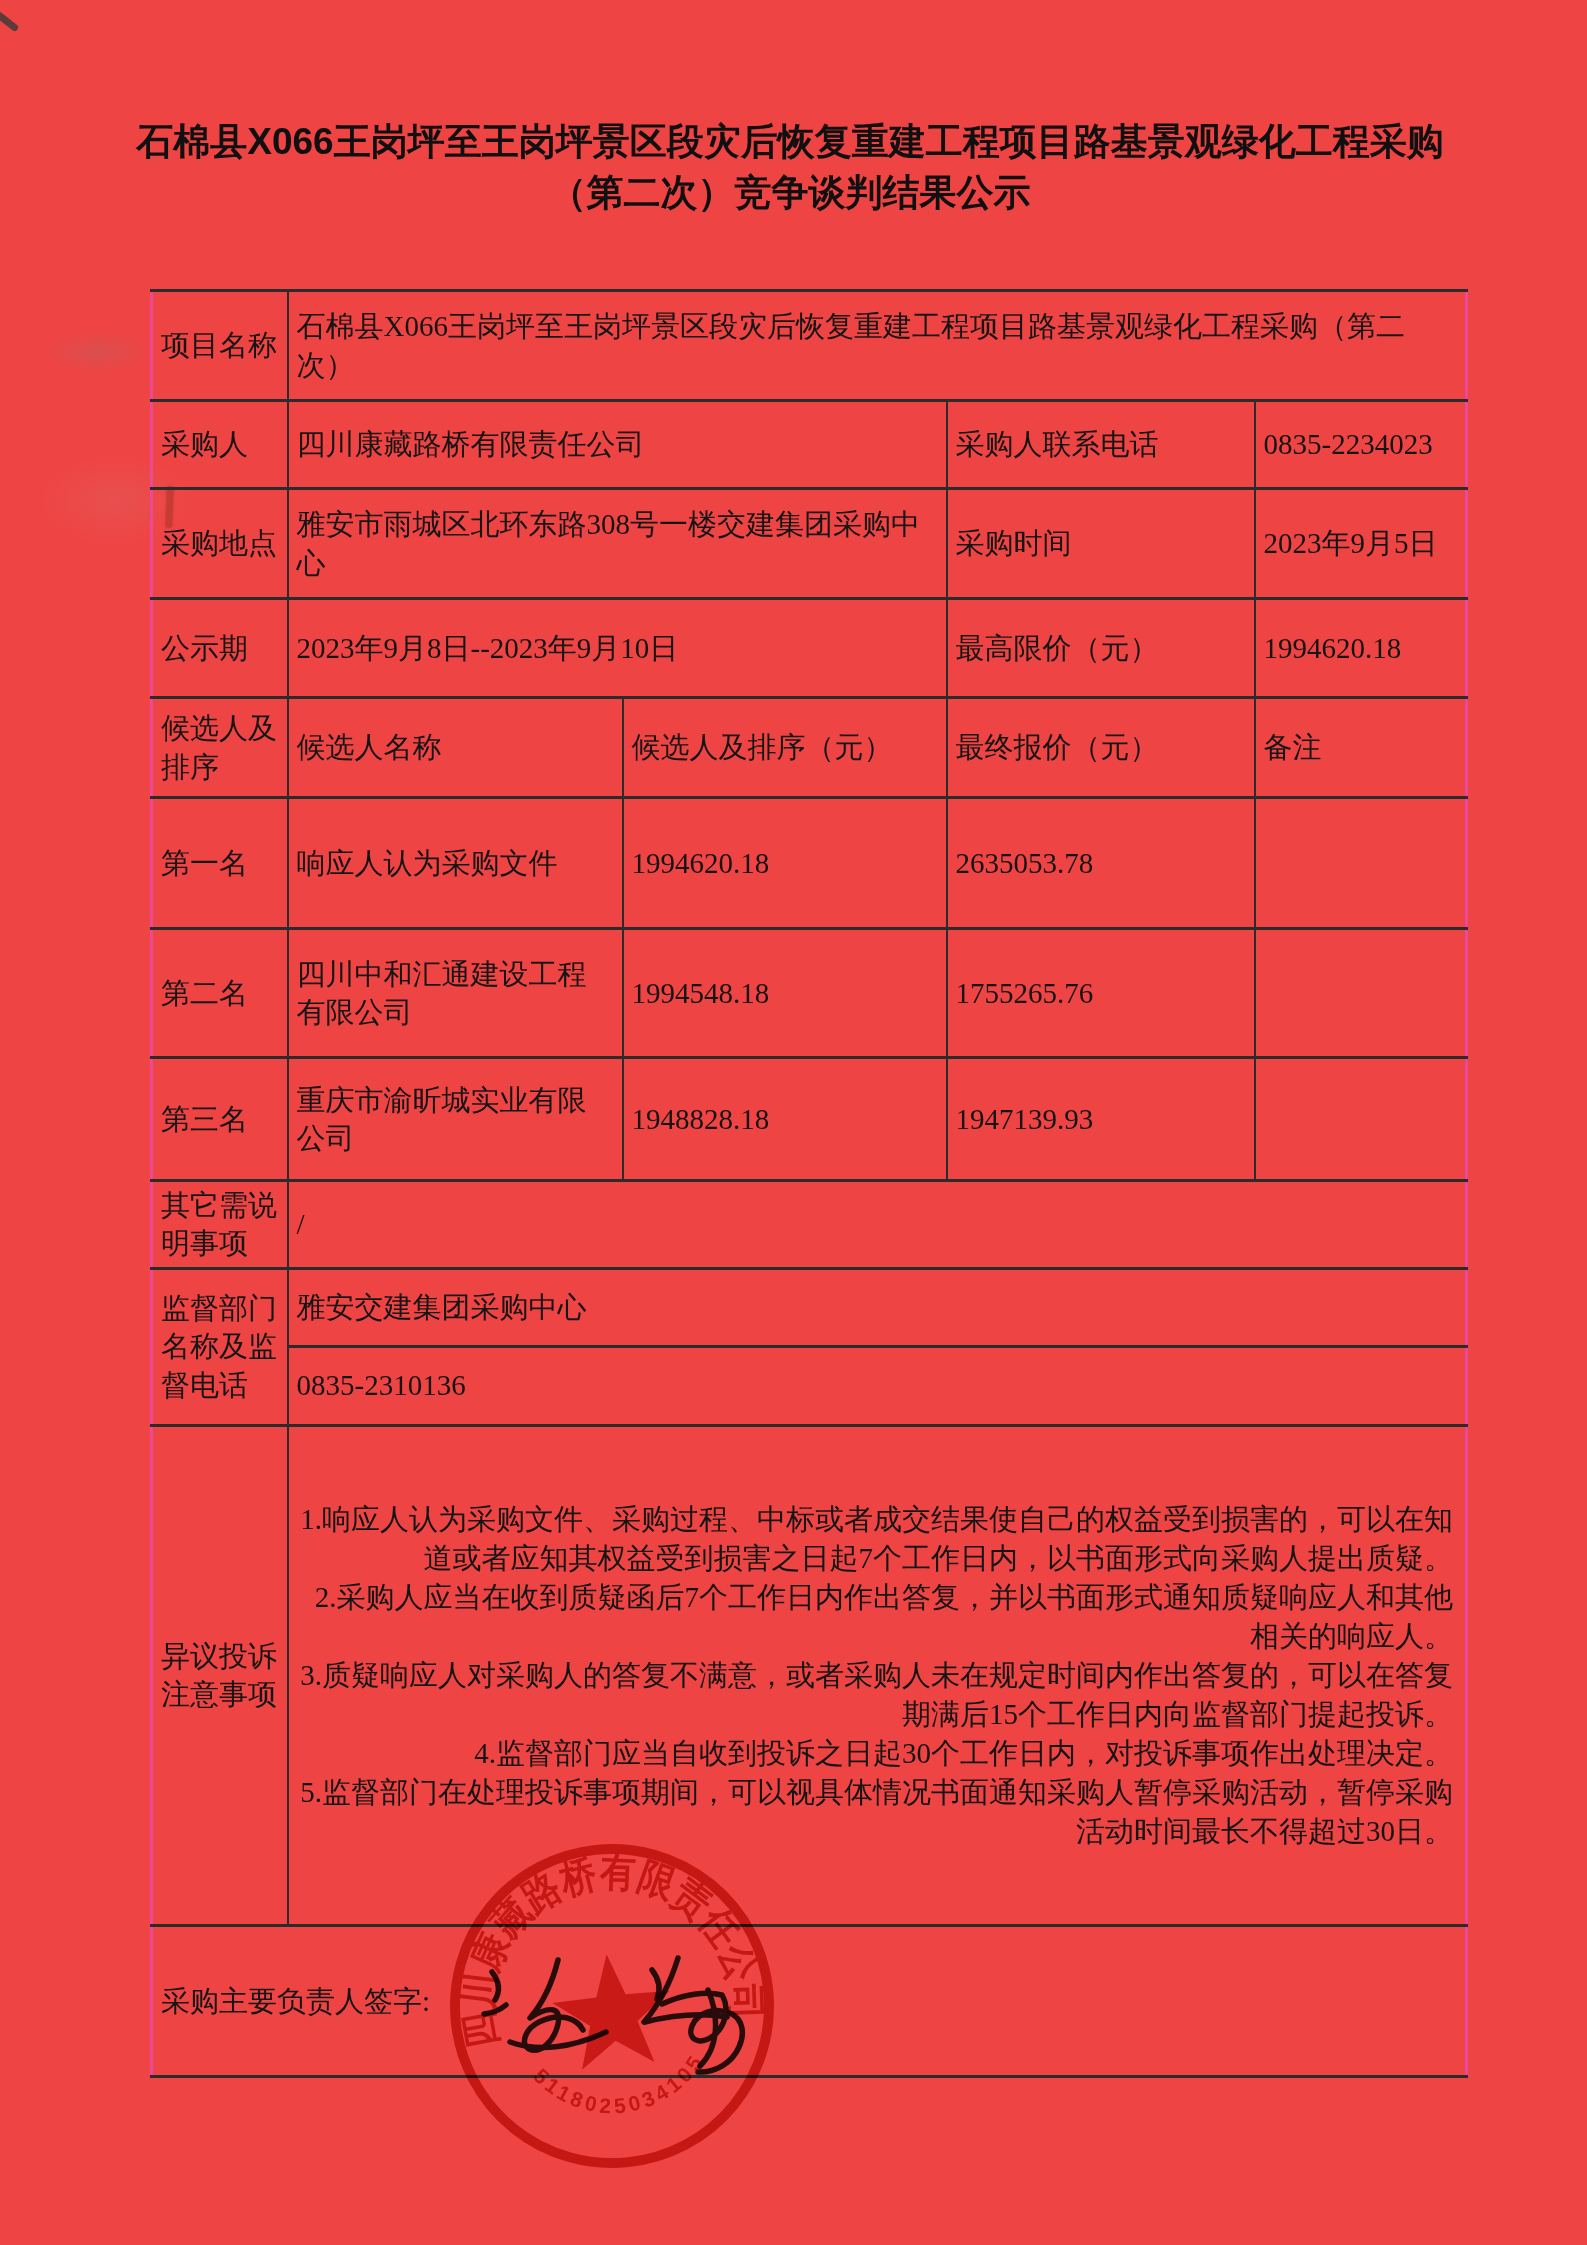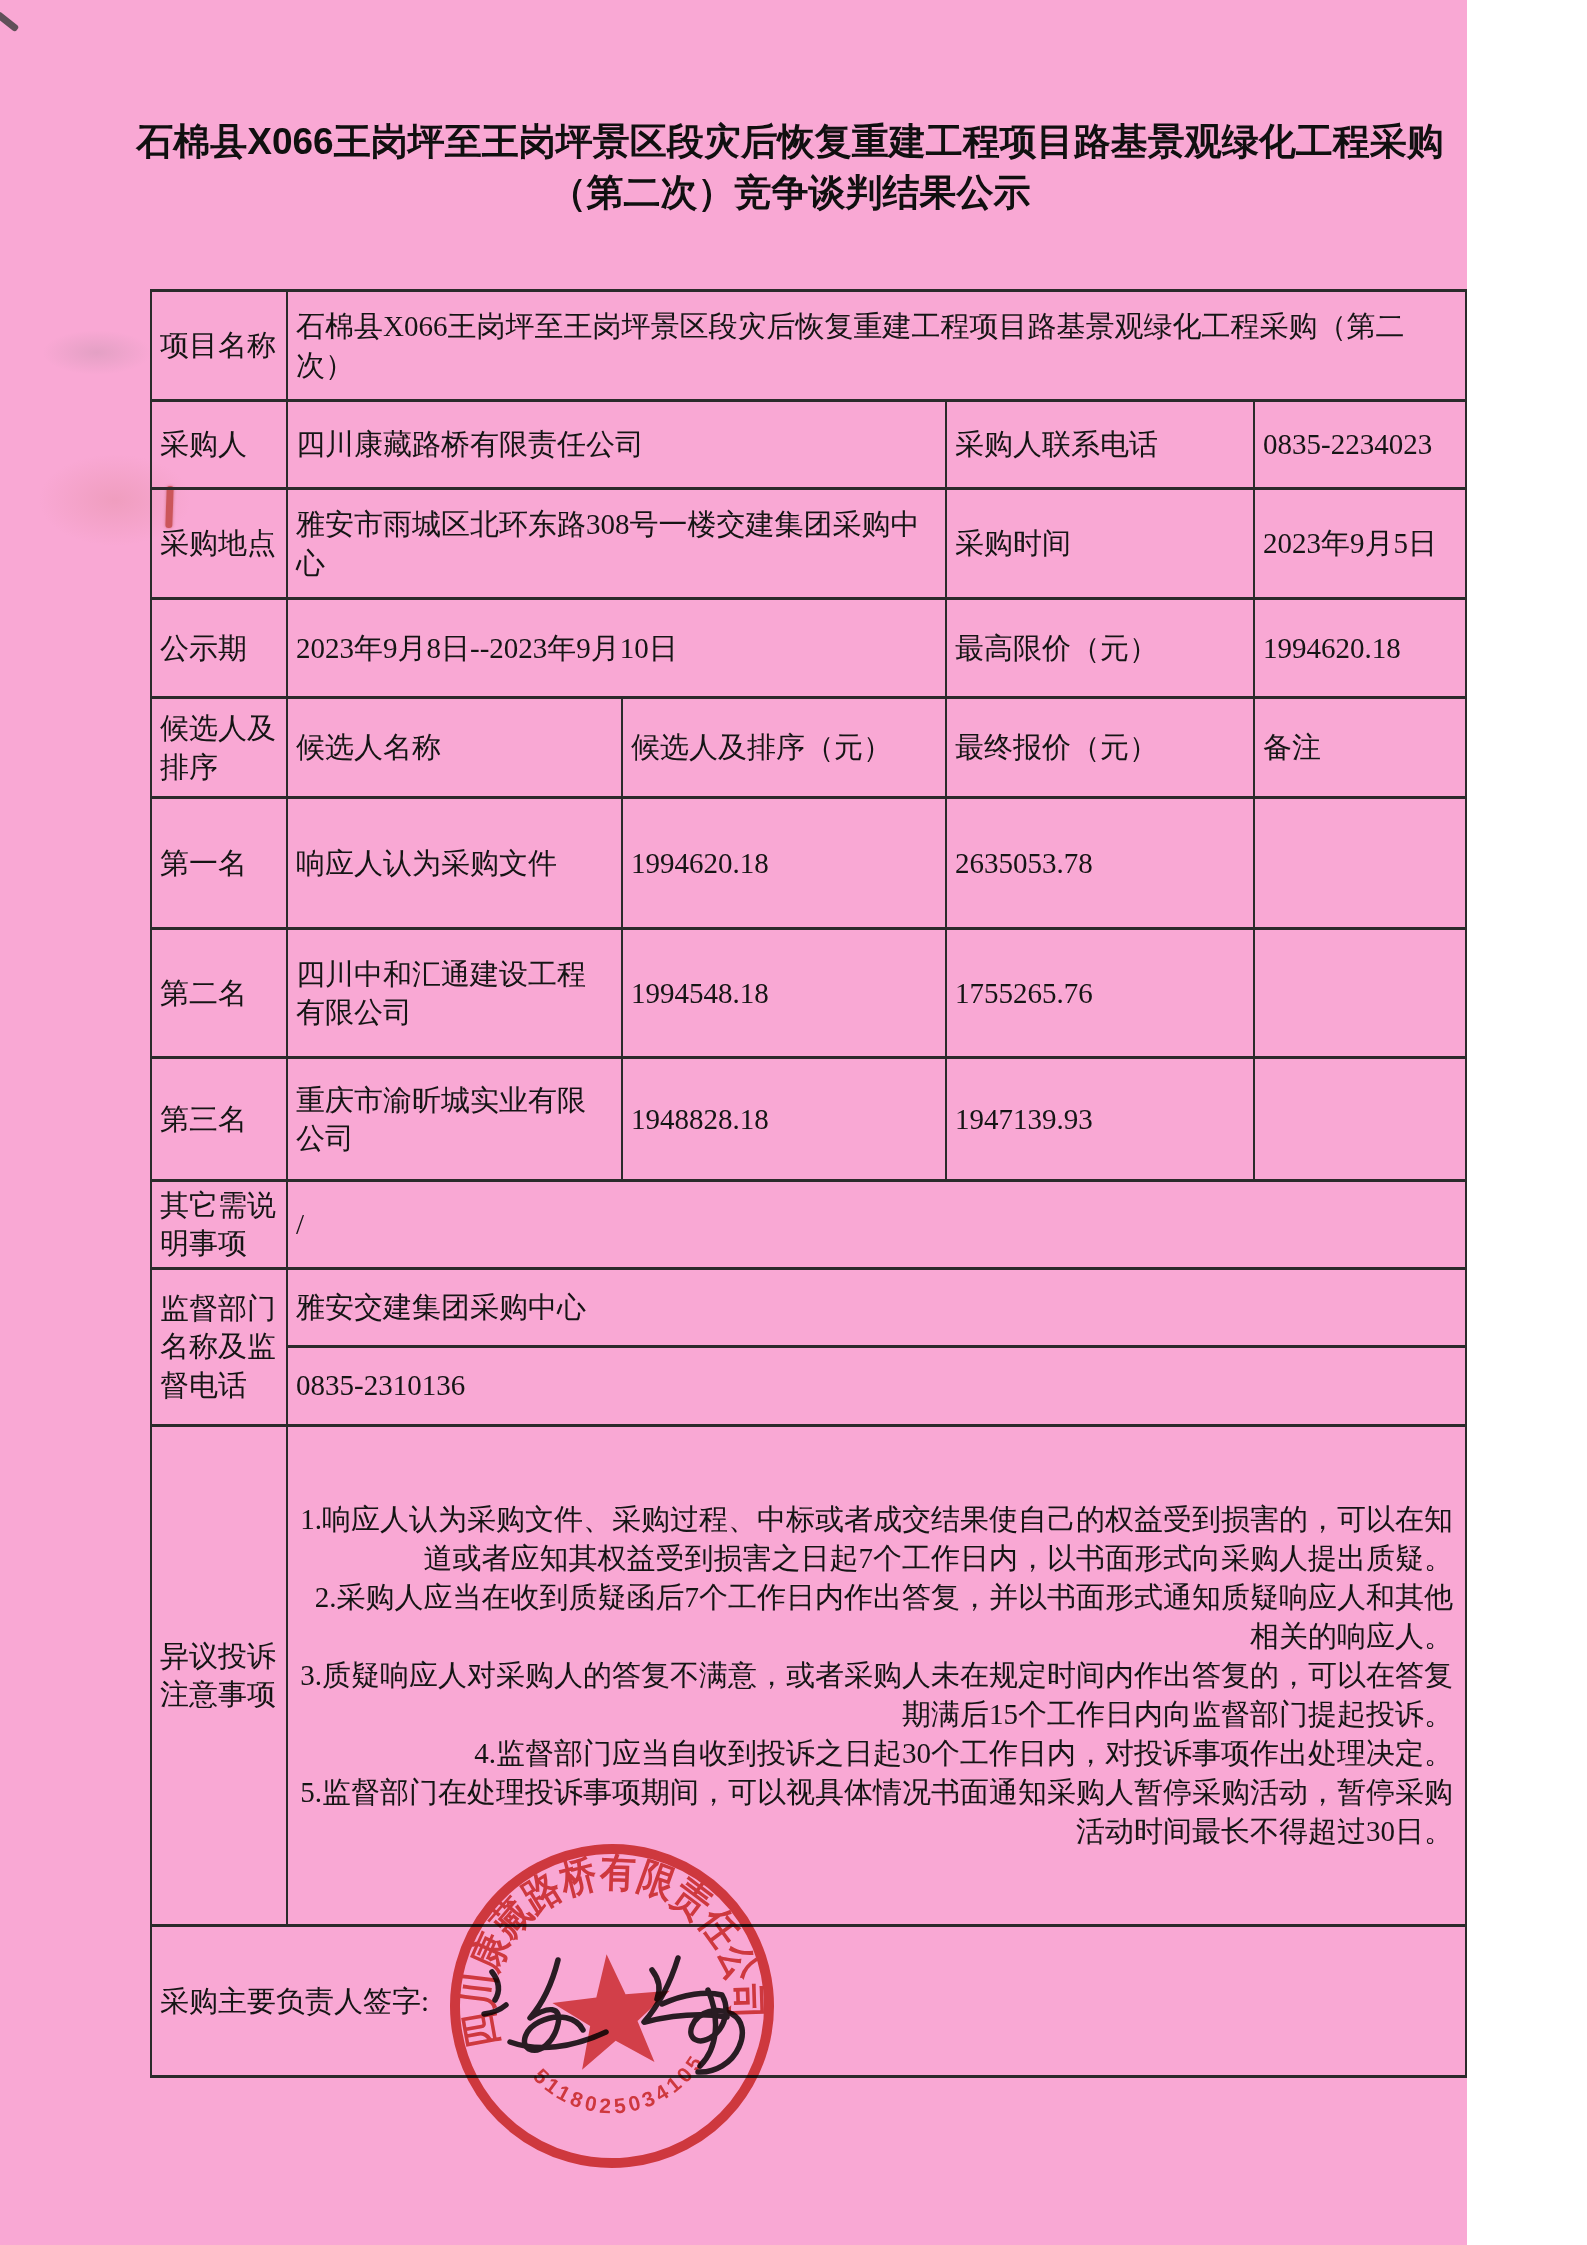--- a/index.html
+++ b/index.html
@@ -1,20 +1,20 @@
 <!DOCTYPE html>
 <html><head>
 <meta charset="utf-8">
 <style>
   html,body{margin:0;padding:0;}
   body{background:#ffffff;}
   .page{
     position:relative;
-    width:1467px;height:2245px;
-    background:#f9a8d4;
+    width:1587px;height:2245px;
+    background:#ef4444;
     overflow:hidden;
     font-family:"Liberation Serif","DejaVu Serif",serif;
     color:#1b1b1b;
   }
   
   .corner-speck{
     position:absolute;left:-6px;top:18px;width:26px;height:7px;
     background:#3a3a3a;transform:rotate(38deg);border-radius:3px;opacity:.8;
   }
   .smudge-gray{
@@ -33,21 +33,21 @@
   .doc-title{
     position:absolute;top:116px;left:125px;width:1330px;
     text-align:center;
     font-family:"Liberation Sans","DejaVu Sans",sans-serif;
     font-weight:700;font-size:37px;line-height:1.38;color:#101010;
   }
   table.main-table{
     position:absolute;left:150px;top:289px;width:1315px;
     border-collapse:collapse;table-layout:fixed;
     font-size:29px;line-height:1.32;color:#151515;
-    border:1px solid #ec4899;
+    border:3px solid #ec4899;
   }
   table.main-table td{
     border:2px solid #2b2b2b;
     border-top-width:3px;border-bottom-width:3px;
     padding:4px 8px;
     vertical-align:middle;
     overflow:hidden;
   }
   td.lbl{padding-left:6px;padding-right:4px;}
   .c-center{text-align:left;}

